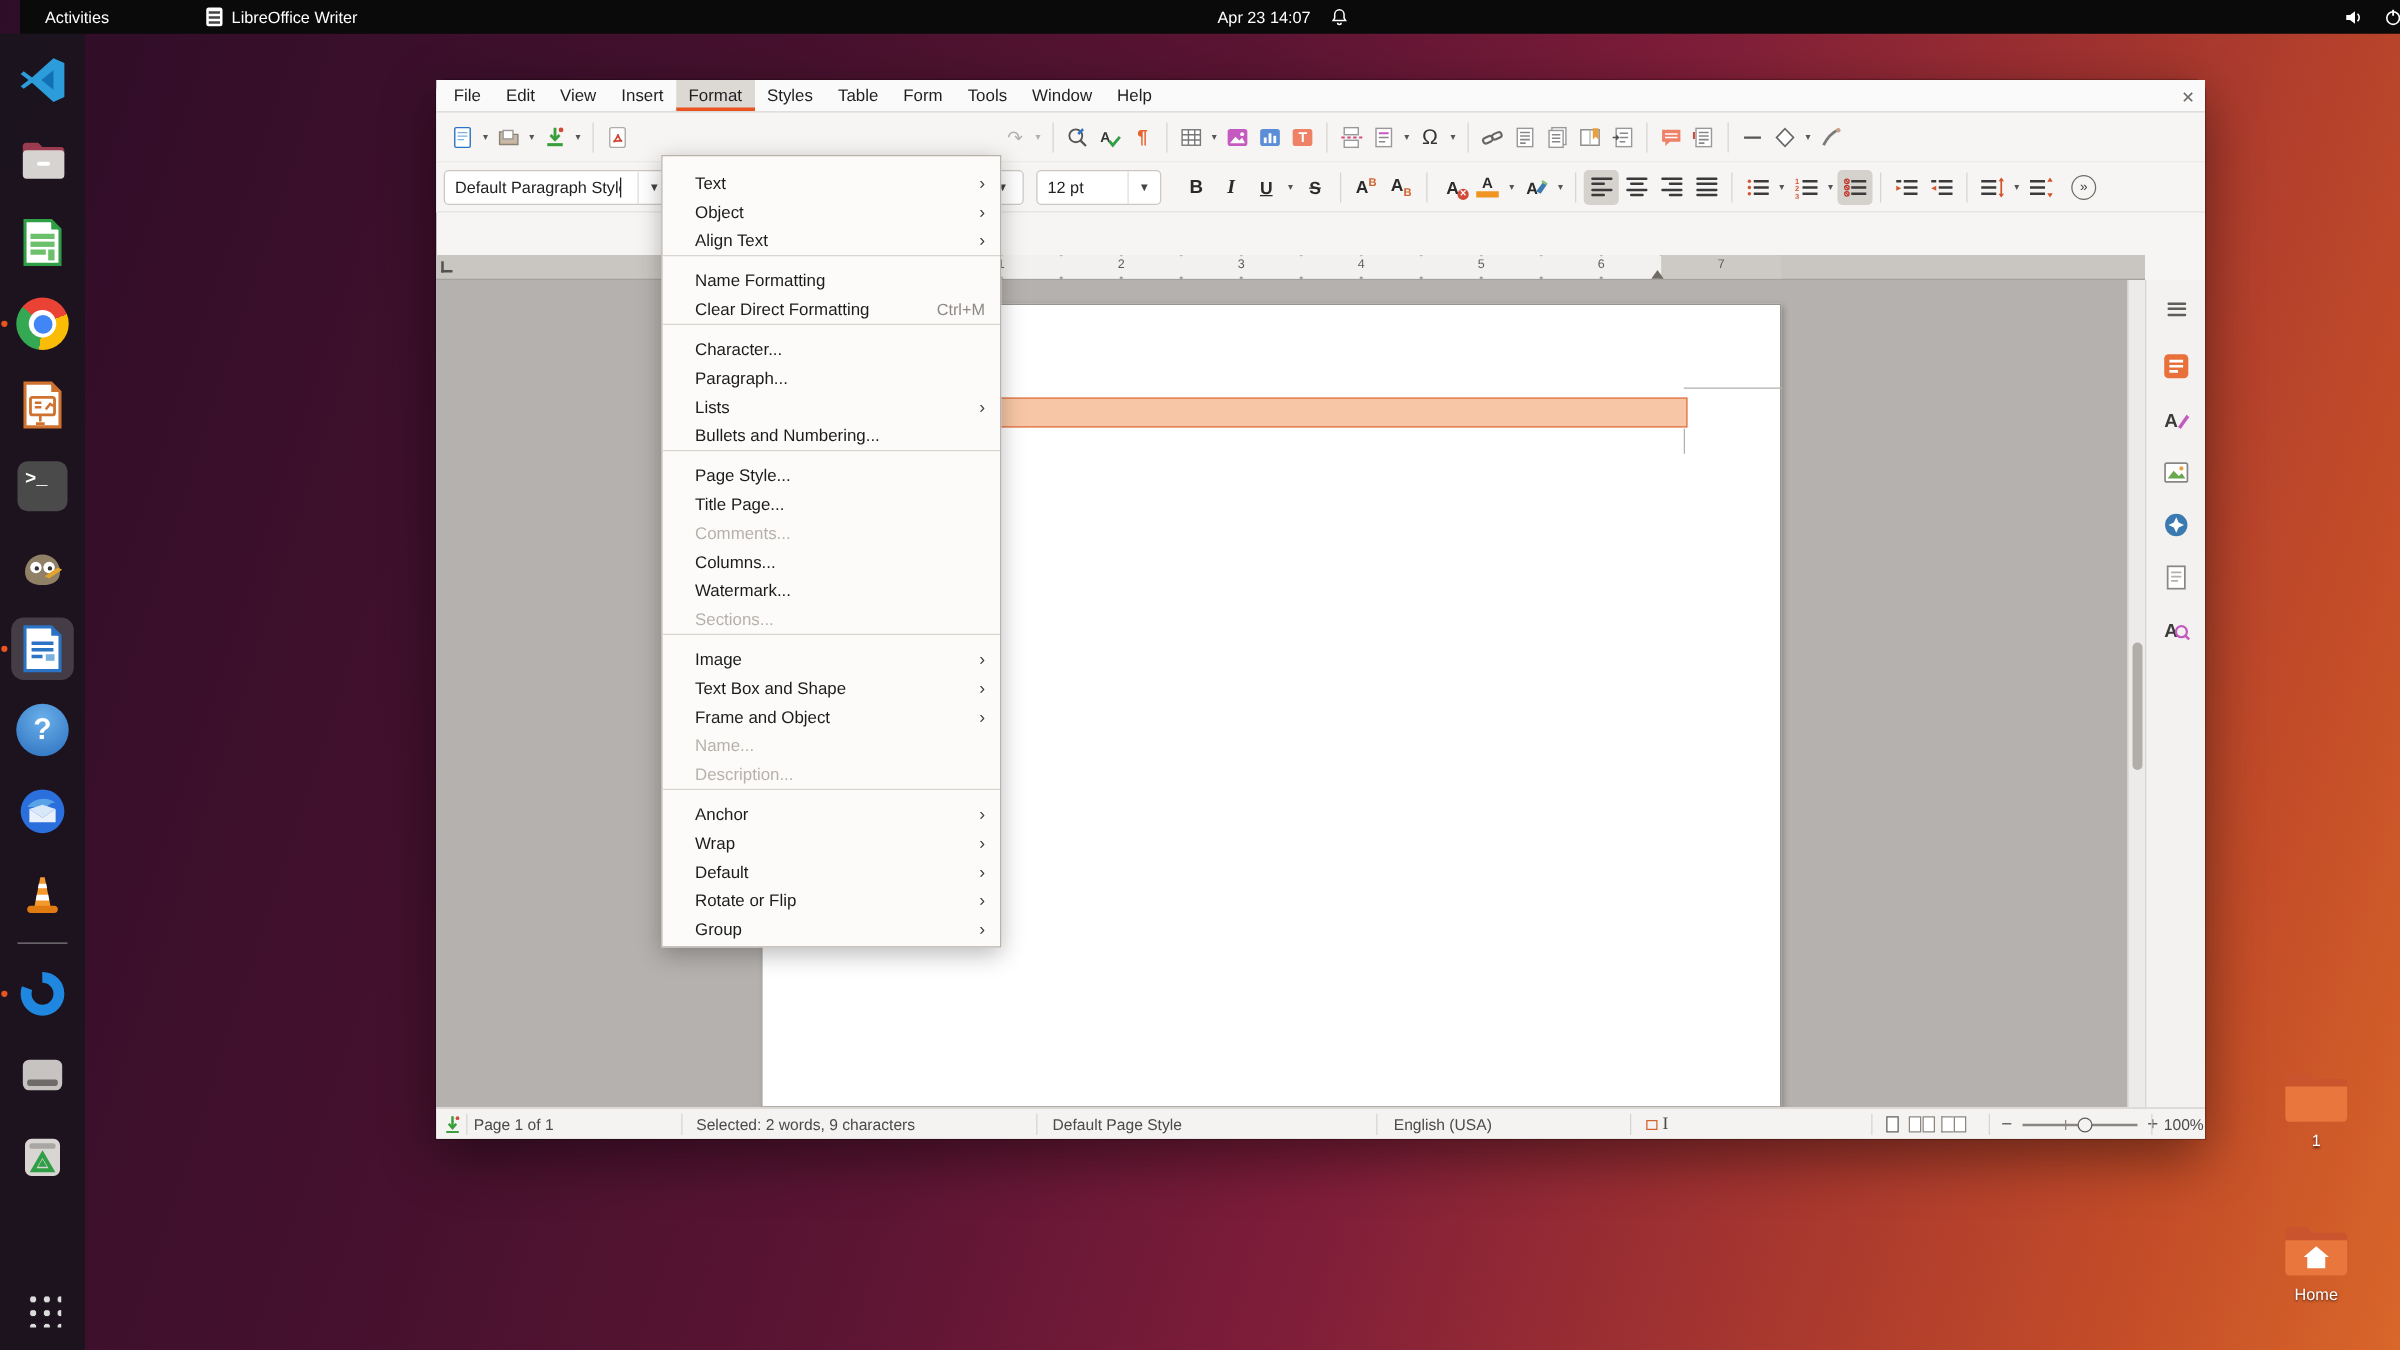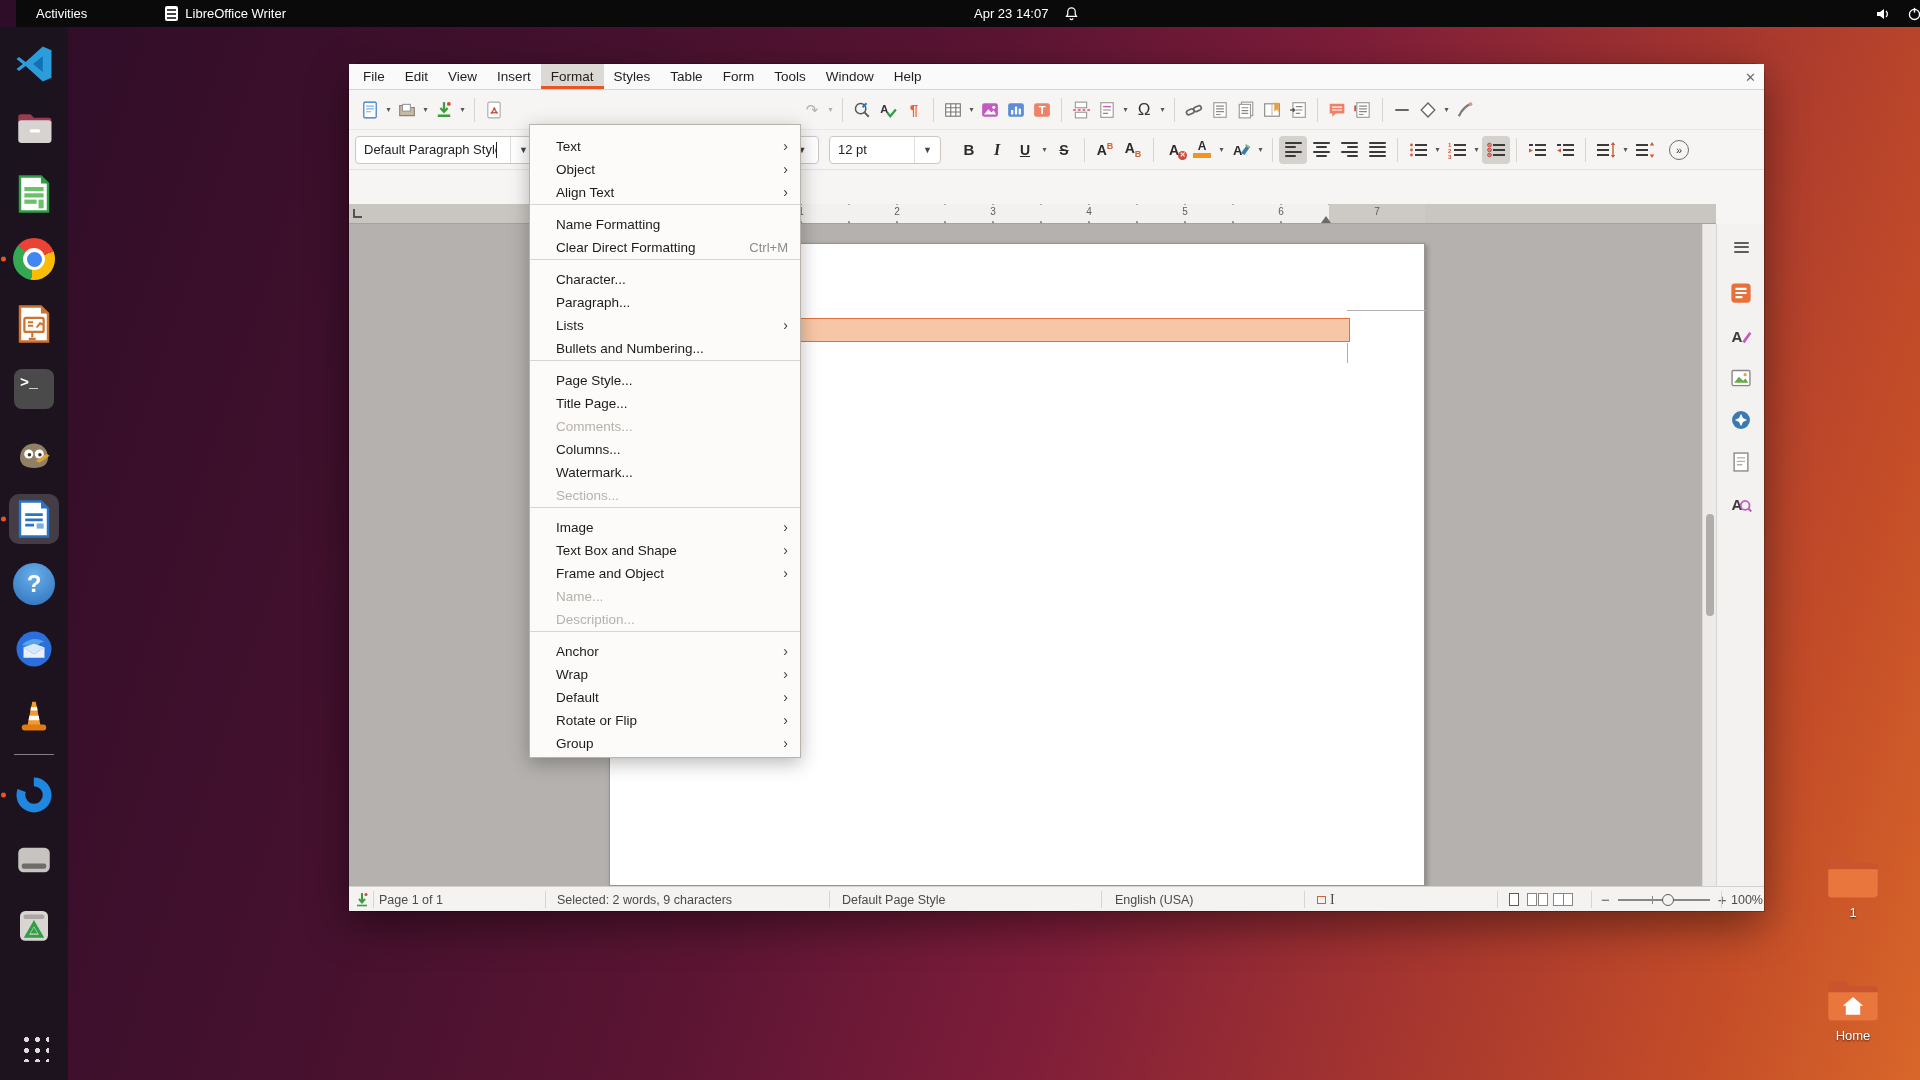--- a/index.html
+++ b/index.html
@@ -445,21 +445,21 @@
   <div class="fmtbar">
     <div class="combo" style="width:182px">
       <span class="cv" style="max-width:140px">Default Paragraph Style</span>
       <span class="caret"></span>
       <span class="cdd" style="margin-left:auto">▼</span>
     </div>
     <div style="width:248px;flex:0 0 auto"></div>
     <div class="combo" style="width:34px;height:28px">
         <span class="cdd" style="border:none;width:100%">▼</span>
       </div>
-    <div class="combo" style="width:112px;margin-left:10px">
+    <div class="combo" style="width:100px;margin-left:10px">
       <span class="cv">12 pt</span>
       <span class="cdd" style="margin-left:auto">▼</span>
     </div>
     <div style="width:14px;flex:0 0 auto"></div>
     <div class="fbtn">
         <span class="fA" style="font-size:15px">B</span>
       </div>
     <div class="fbtn">
         <span class="fA" style="font-style:italic;font-family:'Liberation Serif',serif;font-size:16px">I</span>
       </div>

